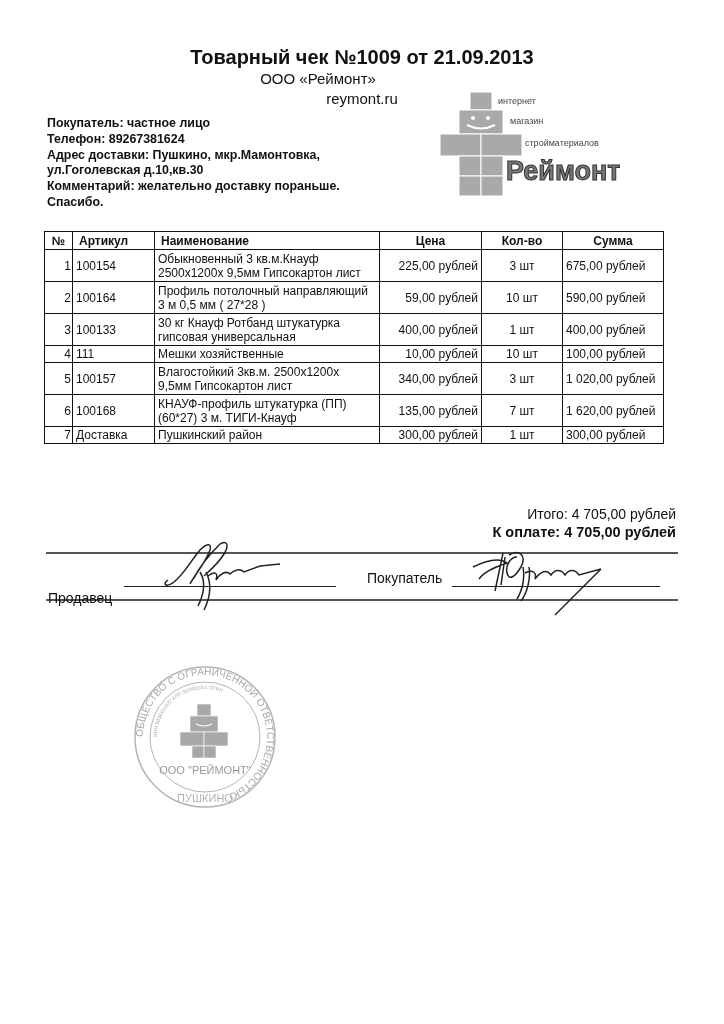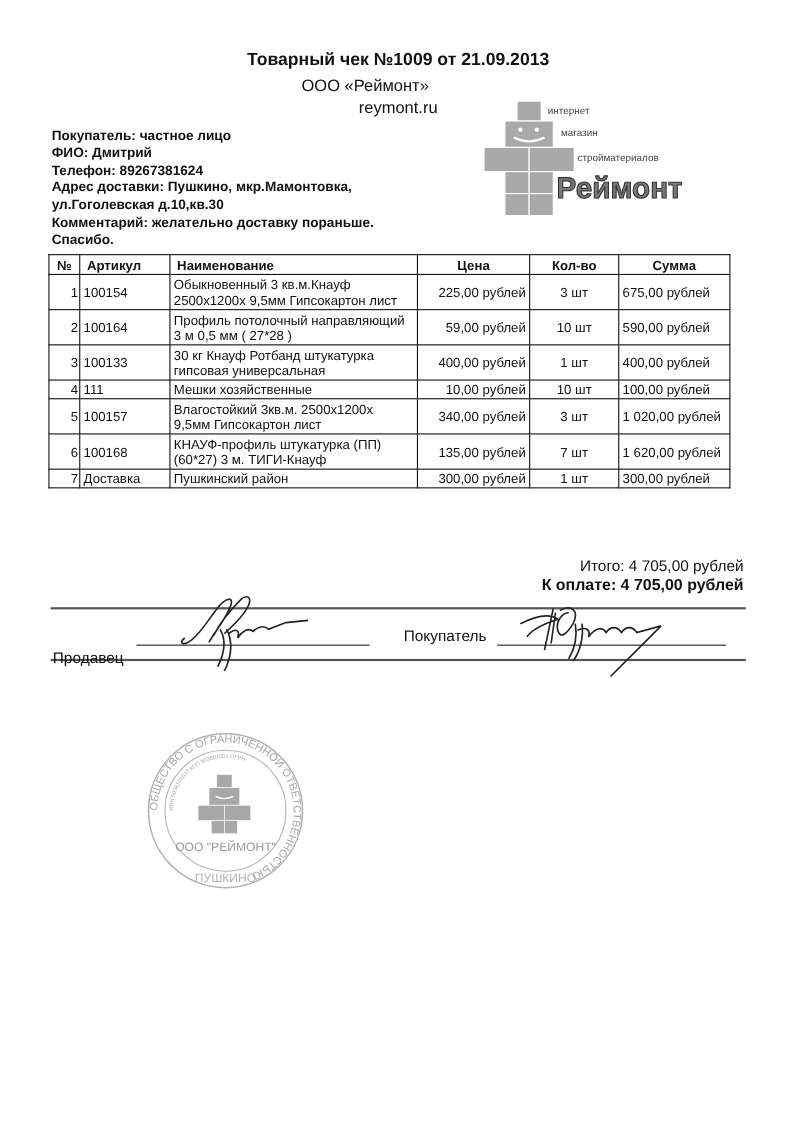--- a/index.html
+++ b/index.html
@@ -1,20 +1,20 @@
 <!DOCTYPE html>
 <html><head>
 <meta charset="utf-8">
 <style>
   html, body { margin: 0; padding: 0; background: #ffffff; }
   body { width: 724px; height: 1024px; position: relative; overflow: hidden;
          font-family: "Liberation Sans", sans-serif; color: #111; }
   .abs { position: absolute; }
-  .title { left: 0; width: 724px; top: 46px; text-align: center; font-weight: bold; font-size: 16px; }
-  .company { left: 16px; width: 632px; top: 70px; text-align: center; font-size: 15px; }
+  .title { left: 0; width: 724px; top: 46px; text-align: center; font-weight: bold; font-size: 20px; }
+  .company { left: 2px; width: 632px; top: 70px; text-align: center; font-size: 15px; }
   .site { left: 0; width: 724px; top: 90px; text-align: center; font-size: 15px; }
 
   .buyer { left: 47px; top: 116px; font-weight: bold; font-size: 12.4px; line-height: 15.8px; }
   .buyer div { white-space: nowrap; }
 
   .logo { left: 440px; top: 90px; width: 180px; height: 110px; }
 
   table.items { position: absolute; left: 44px; top: 231px; width: 619px; border-collapse: collapse;
                 font-size: 12px; table-layout: fixed; }
   table.items th, table.items td { border: 1.6px solid #111; padding: 0 3px; vertical-align: middle; }
@@ -53,21 +53,20 @@
 </style>
 </head>
 <body>
 
 <div class="abs title">Товарный чек №1009  от 21.09.2013</div>
 <div class="abs company">ООО «Реймонт»</div>
 <div class="abs site">reymont.ru</div>
 
 <div class="abs buyer">
   <div>Покупатель: частное лицо</div>
-  <div>ФИО: Дмитрий</div>
   <div>Телефон: 89267381624</div>
   <div>Адрес доставки: Пушкино, мкр.Мамонтовка,</div>
   <div>ул.Гоголевская д.10,кв.30</div>
   <div>Комментарий: желательно доставку пораньше.</div>
   <div>Спасибо.</div>
 </div>
 
 <svg class="abs logo" viewBox="0 0 180 110">
   <g fill="#a9a9a9" stroke="#ffffff" stroke-width="1">
     <rect x="30" y="2" width="22" height="18"></rect>

